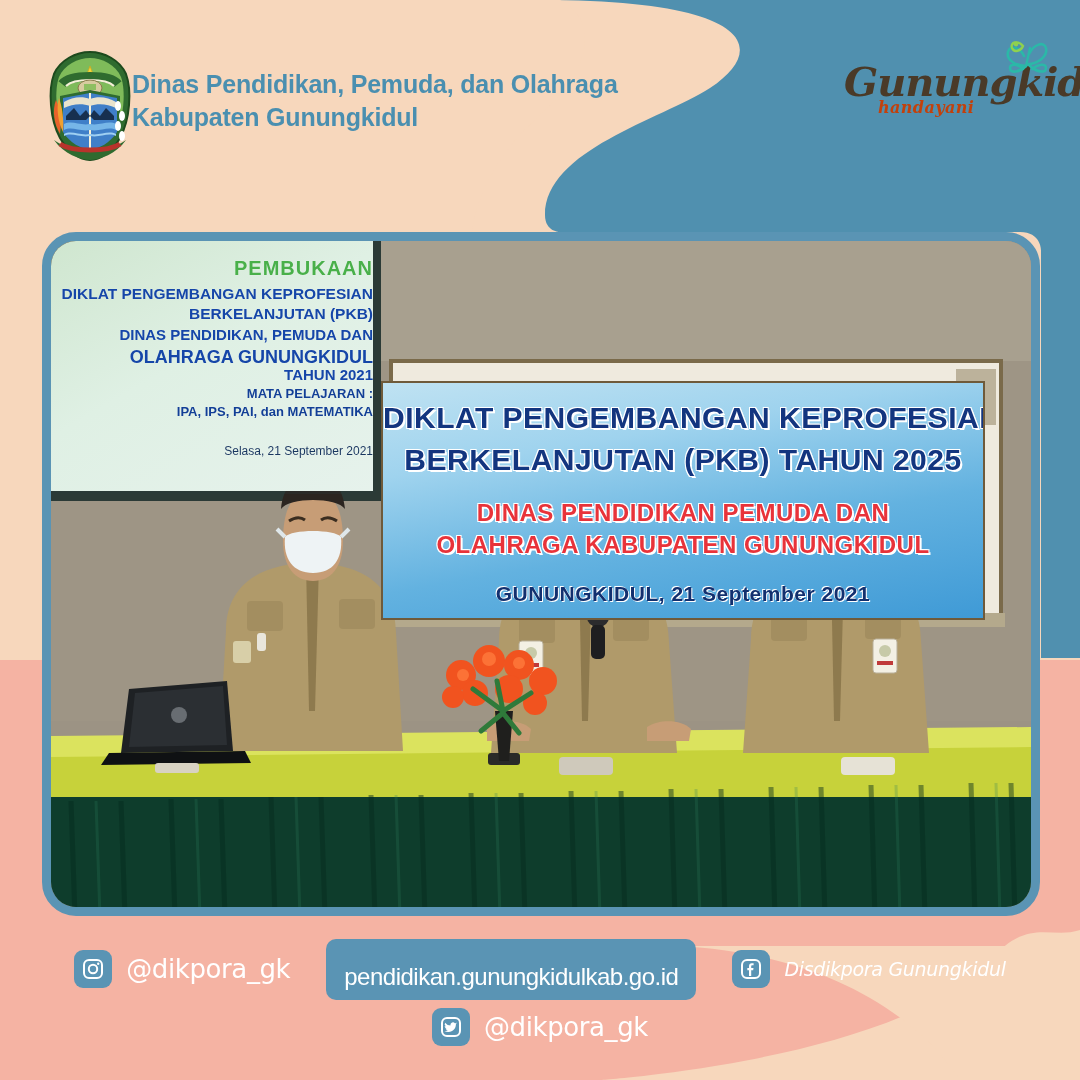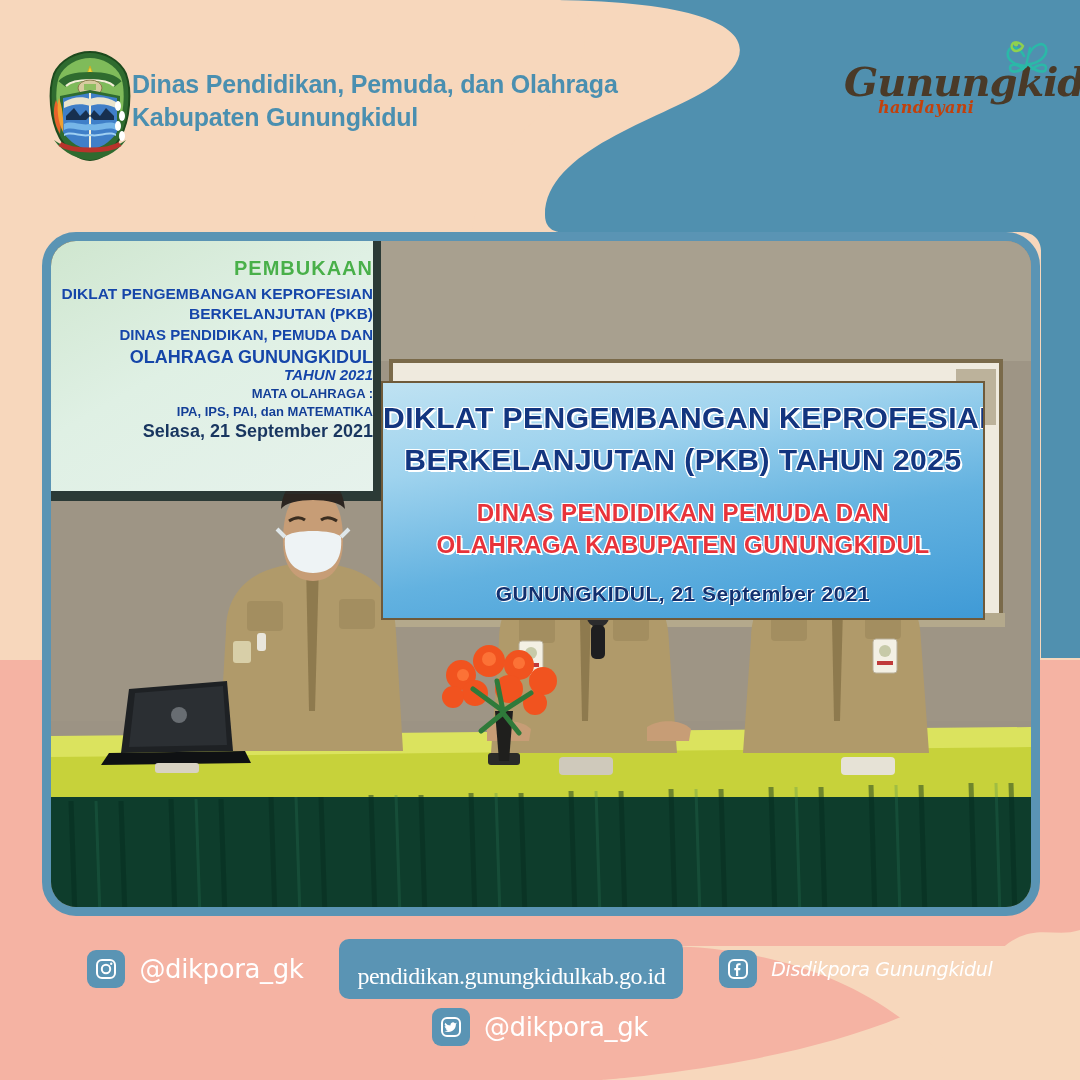--- a/index.html
+++ b/index.html
@@ -57,24 +57,24 @@
   .slide-txt{
     position:absolute;left:0;right:0;text-align:right;
     font-weight:bold;color:#1546a8;line-height:1.12;
     text-shadow:0 0 1px rgba(255,255,255,.6);
   }
   .s-pemb{top:16px;font-size:20px;color:#49b04a;letter-spacing:1px;}
   .s-l1{top:44px;font-size:15.5px;}
   .s-l2{top:64px;font-size:15.5px;}
   .s-l3{top:86px;font-size:15px;}
   .s-l4{top:106px;font-size:18px;}
-  .s-l5{top:126px;font-size:15px;font-style:italic;}
+  .s-l5{top:126px;font-size:15px;}
   .s-l6{top:146px;font-size:13px;color:#123f96;}
   .s-l7{top:164px;font-size:13px;color:#123f96;}
-  .s-date{top:180px;font-size:18px;font-weight:bold;color:#18365f;}
+  .s-date{top:204px;font-size:12px;font-weight:normal;color:#18365f;}
 
   
   .banner{
     position:absolute;left:330px;top:140px;width:600px;height:235px;
     background:linear-gradient(170deg,#bfe2f2 0%,#9fd3ee 28%,#63b2e0 62%,#3f9ad6 100%);
     border:2px solid #6f5a3a;overflow:hidden;
   }
   .banner .bt{
     position:absolute;left:0;right:0;text-align:center;font-weight:bold;
     letter-spacing:0.5px;line-height:1;white-space:nowrap;
@@ -101,21 +101,21 @@
   }
   .sicon svg{display:block;}
   .shandle{
     font-family:"DejaVu Sans", sans-serif;
     font-size:26px;color:#ffffff;letter-spacing:-0.4px;white-space:nowrap;
   }
   .shandle.small{font-size:19px;letter-spacing:-0.3px;font-style:italic;}
   .web-pill{
     background:#5a94b4;color:#ffffff;border-radius:10px;
     padding:24px 18px 9px;font-size:24px;letter-spacing:-0.5px;white-space:nowrap;
-    font-family:Liberation Serif, serif;
+    font-family:Liberation Sans, sans-serif;
   }
   .gap-l{margin-left:22px;}
 </style>
 </head>
 <body>
 
 <div class="stage">
 
   <div class="bg-base"></div>
 
@@ -377,21 +377,21 @@
         <rect x="905" y="128" width="40" height="56" fill="#8a7a58" opacity="0.5"></rect>
       </svg>
 
       <div class="slide">
         <div class="slide-txt s-pemb">PEMBUKAAN</div>
         <div class="slide-txt s-l1">DIKLAT PENGEMBANGAN KEPROFESIAN</div>
         <div class="slide-txt s-l3">DINAS PENDIDIKAN, PEMUDA DAN</div>
         <div class="slide-txt s-l2">BERKELANJUTAN (PKB)</div>
         <div class="slide-txt s-l4">OLAHRAGA GUNUNGKIDUL</div>
         <div class="slide-txt s-l5">TAHUN 2021</div>
-        <div class="slide-txt s-l6">MATA OLAHRAGA :</div>
+        <div class="slide-txt s-l6">MATA PELAJARAN :</div>
         <div class="slide-txt s-l7">IPA, IPS, PAI, dan MATEMATIKA</div>
         <div class="slide-txt s-date">Selasa, 21 September 2021</div>
       </div>
 
       <div class="banner">
         <div class="bt b1">DIKLAT PENGEMBANGAN KEPROFESIAN</div>
         <div class="bt b2">BERKELANJUTAN (PKB) TAHUN 2025</div>
         <div class="bt b3">DINAS PENDIDIKAN PEMUDA DAN</div>
         <div class="bt b4">OLAHRAGA KABUPATEN GUNUNGKIDUL</div>
         <div class="bt b5">GUNUNGKIDUL, 21 September 2021</div>

